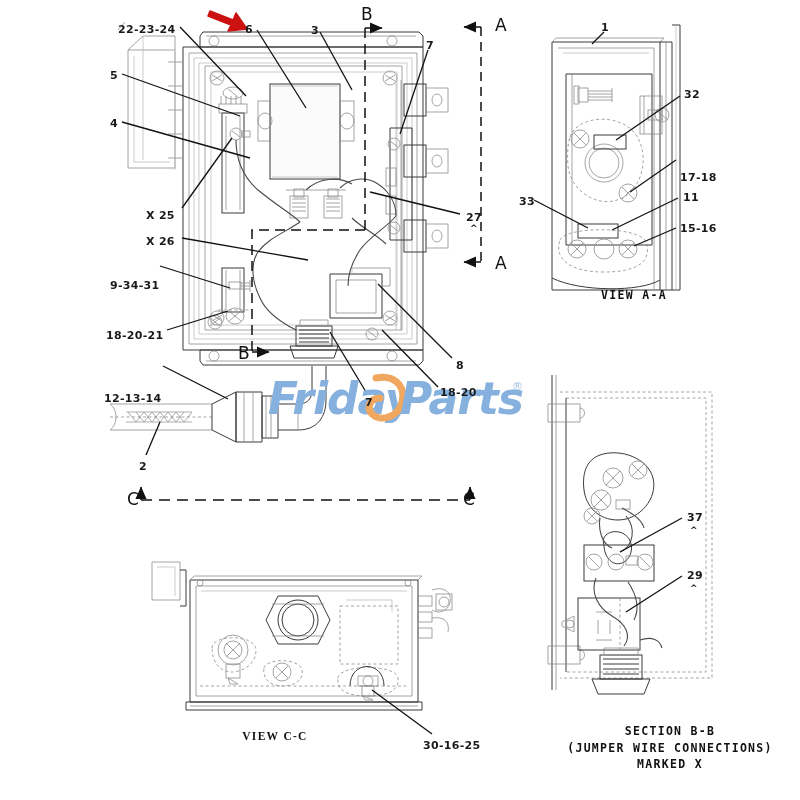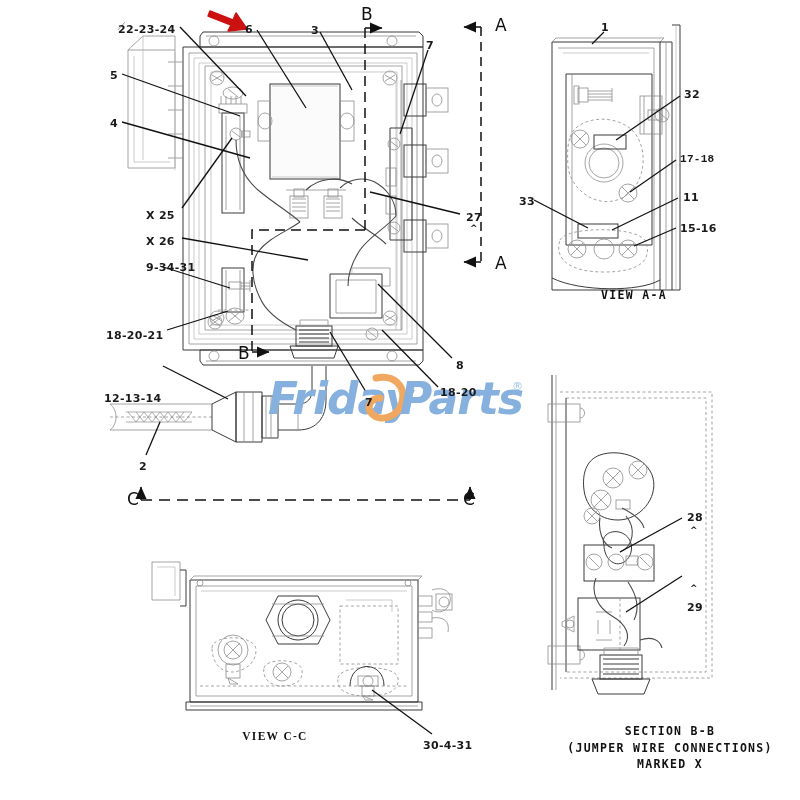--- a/index.html
+++ b/index.html
@@ -509,37 +509,37 @@
   </svg>
 
   <div class="lbl" style="left:118px; top:24px;">22-23-24</div>
   <div class="lbl" style="left:245px; top:24px;">6</div>
   <div class="lbl" style="left:311px; top:25px;">3</div>
   <div class="lbl" style="left:601px; top:22px;">1</div>
   <div class="lbl" style="left:426px; top:40px;">7</div>
   <div class="lbl" style="left:110px; top:70px;">5</div>
   <div class="lbl" style="left:684px; top:89px;">32</div>
   <div class="lbl" style="left:110px; top:118px;">4</div>
-  <div class="lbl" style="left:680px; top:154px;font-family:Liberation Mono, monospace;">17-18</div>
+  <div class="lbl" style="left:680px; top:172px;">17-18</div>
   <div class="lbl" style="left:683px; top:192px;">11</div>
   <div class="lbl" style="left:519px; top:196px;">33</div>
   <div class="lbl" style="left:466px; top:212px;text-align:right;">27</div>
   <div class="lbl" style="left:680px; top:223px;">15-16</div>
   <div class="lbl" style="left:146px; top:210px;">X 25</div>
   <div class="lbl" style="left:146px; top:236px;">X 26</div>
-  <div class="lbl" style="left:110px; top:262px;margin-left:36px;">9-34-31</div>
+  <div class="lbl" style="left:110px; top:280px;">9-34-31</div>
   <div class="lbl" style="left:106px; top:330px;">18-20-21</div>
   <div class="lbl" style="left:456px; top:360px;">8</div>
   <div class="lbl" style="left:104px; top:361px;margin-top:32px;">12-13-14</div>
   <div class="lbl" style="left:440px; top:387px;">18-20</div>
   <div class="lbl" style="left:365px; top:397px;">7</div>
   <div class="lbl" style="left:139px; top:461px;">2</div>
-  <div class="lbl" style="left:687px; top:512px;">28</div>
-  <div class="lbl" style="left:687px; top:570px;margin-top:32px;">29</div>
-  <div class="lbl" style="left:423px; top:740px;">30-4-31</div>
+  <div class="lbl" style="left:687px; top:512px;">37</div>
+  <div class="lbl" style="left:687px; top:570px;">29</div>
+  <div class="lbl" style="left:423px; top:740px;">30-16-25</div>
 
   <div class="lbl small" style="left:470px; top:224px;">^</div>
   <div class="lbl small" style="left:690px; top:526px;">^</div>
   <div class="lbl small" style="left:690px; top:584px;">^</div>
 
   <div class="secmark" style="left:361px; top:6px;">B</div>
   <div class="secmark" style="left:495px; top:17px;">A</div>
   <div class="secmark" style="left:495px; top:255px;">A</div>
   <div class="secmark" style="left:238px; top:345px;">B</div>
   <div class="secmark" style="left:127px; top:491px;">C</div>

